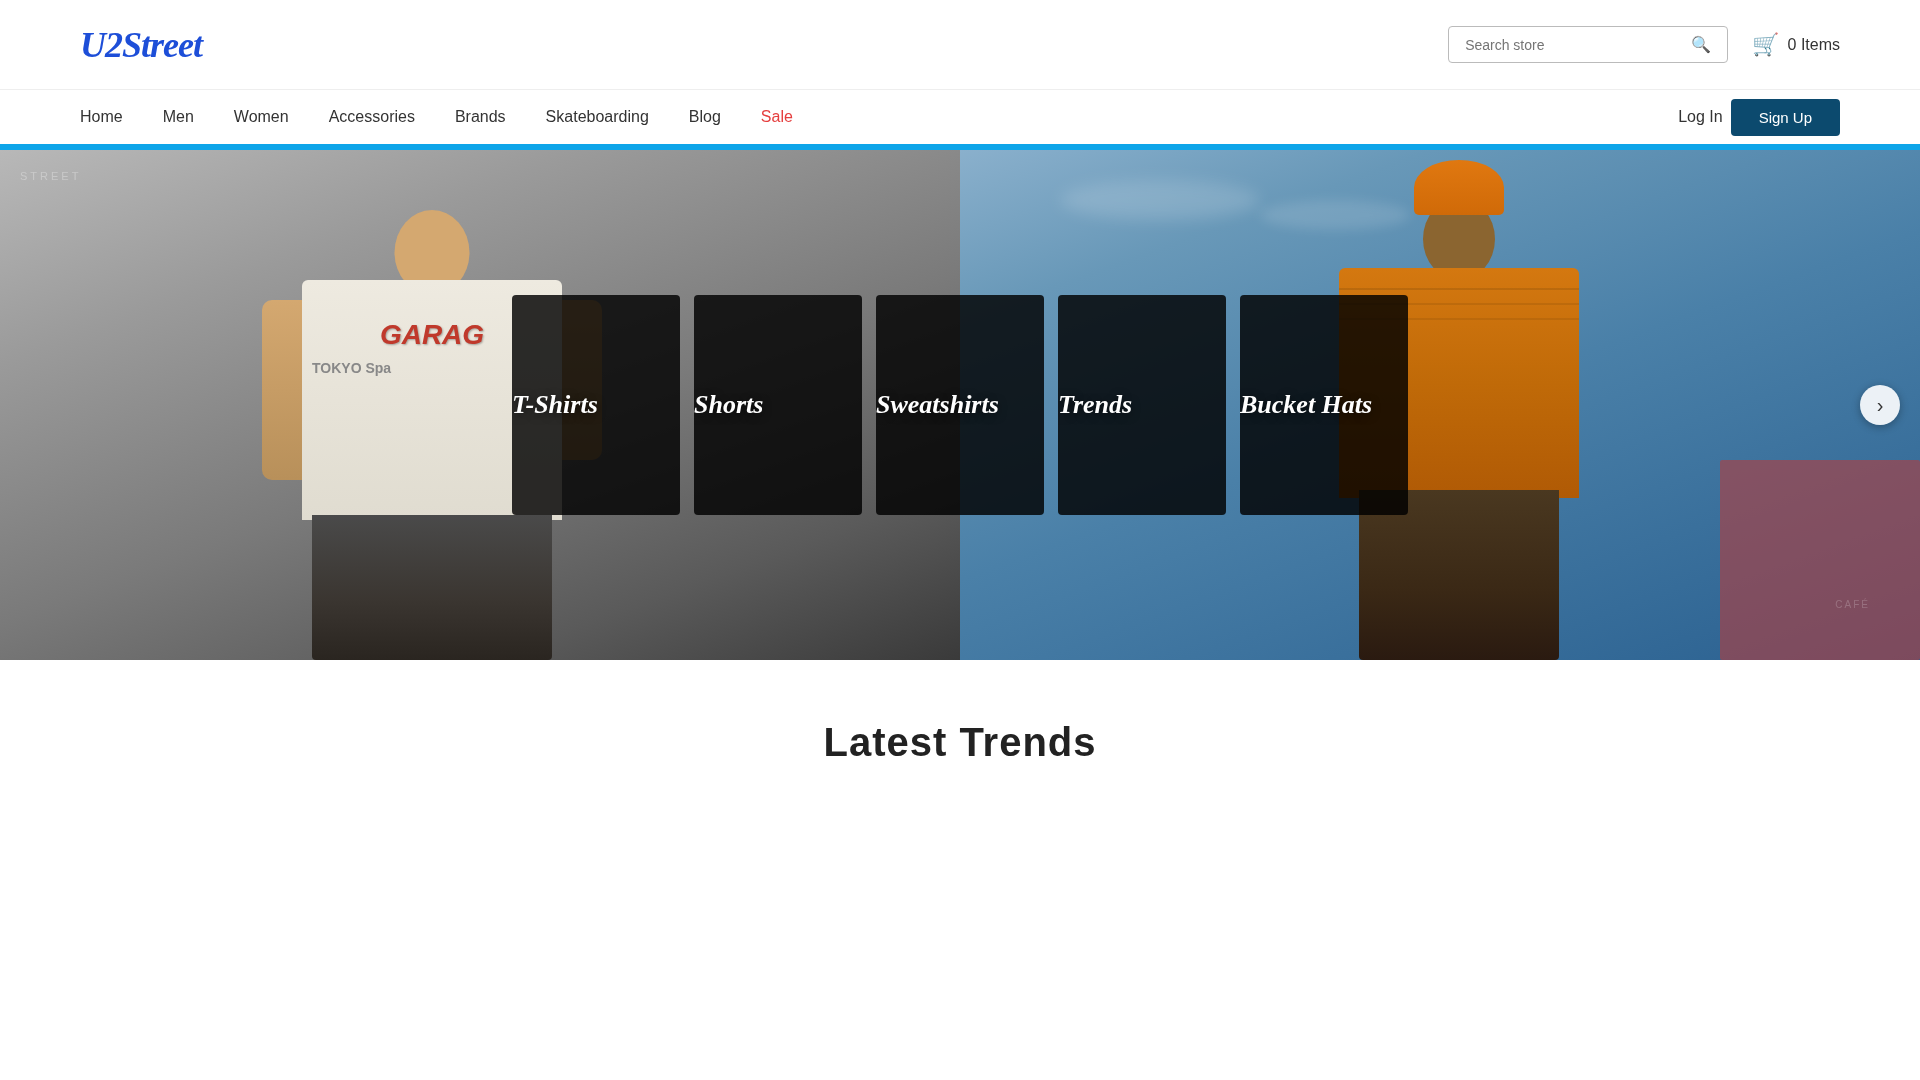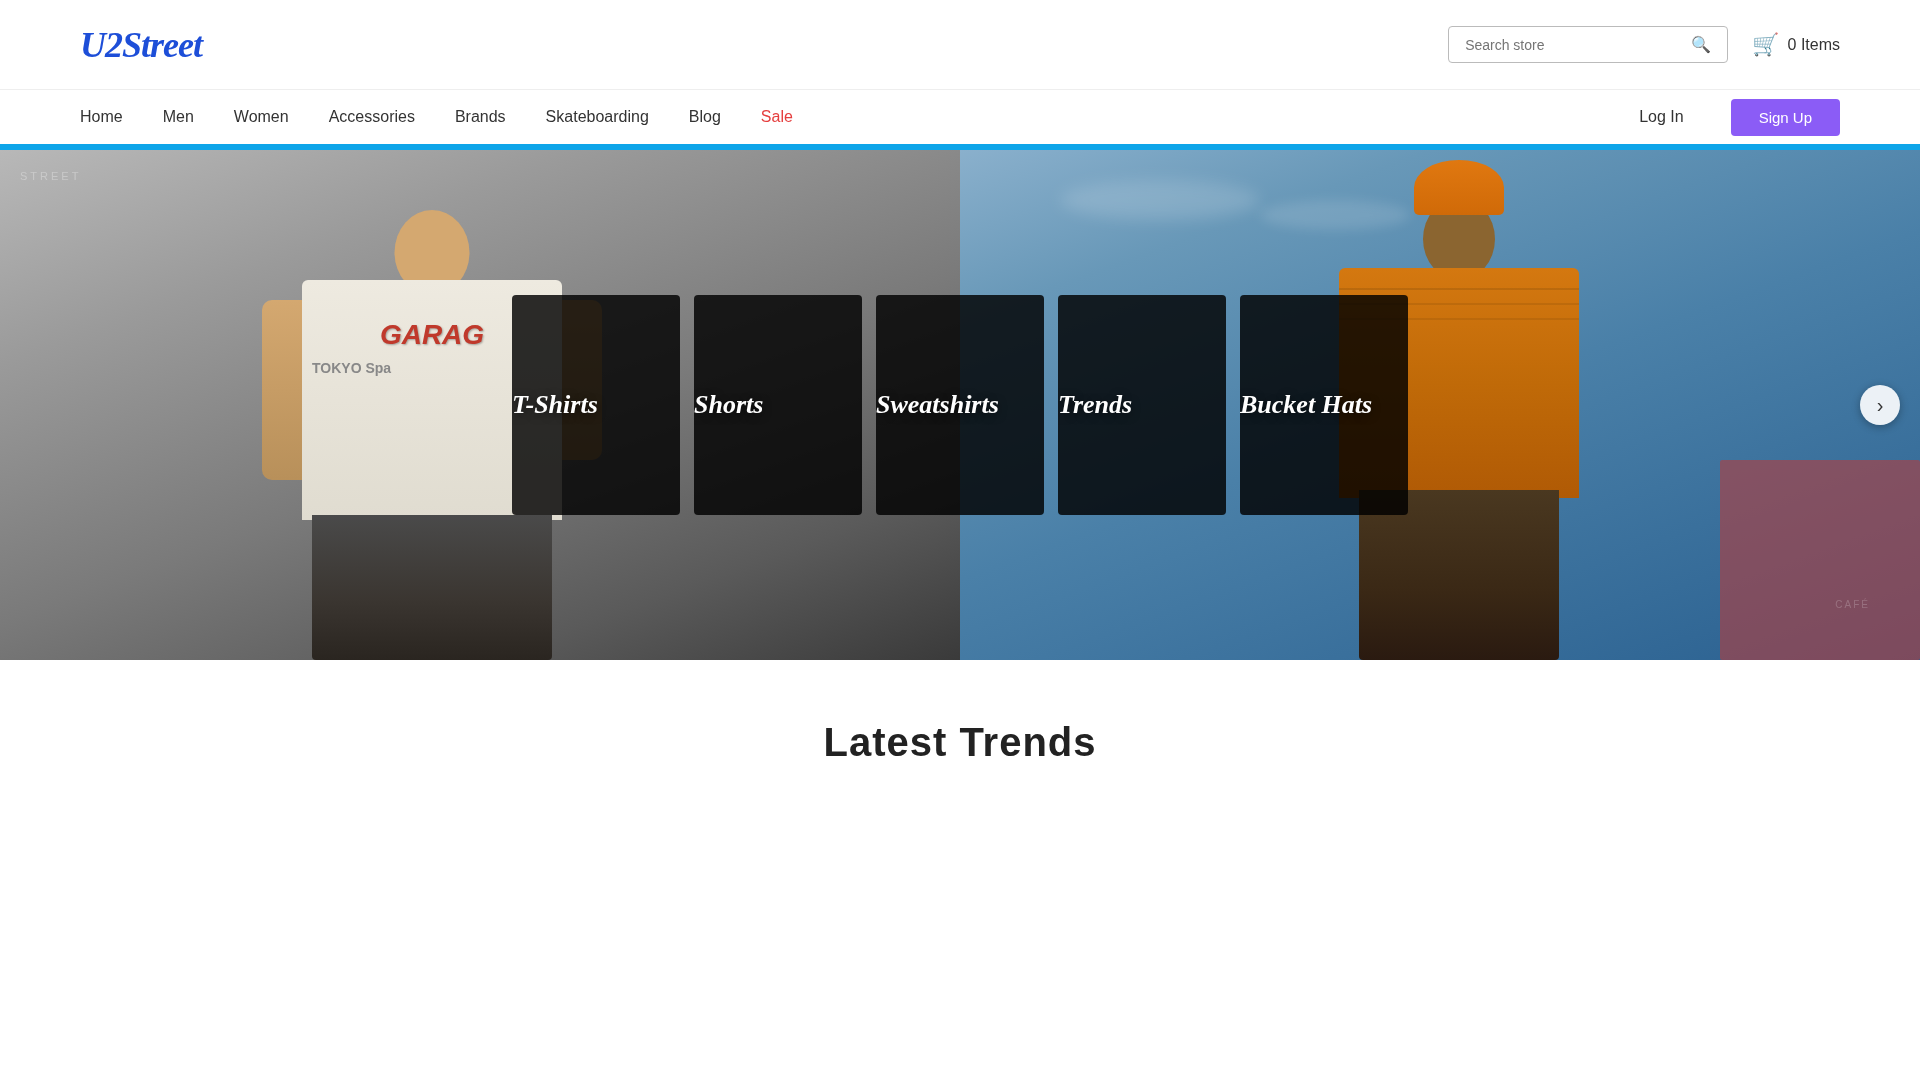--- a/index.html
+++ b/index.html
@@ -87,28 +87,27 @@
       align-items: center;
       gap: 8px;
     }
     .login-btn {
       font-size: 16px;
       color: #333;
       cursor: pointer;
       text-decoration: none;
     }
     .signup-btn {
-      background: #8b5cf6;
+      background: #0c4a6e;
       color: #fff;
       border: none;
       padding: 10px 28px;
       font-size: 15px;
       border-radius: 4px;
       cursor: pointer;
-      margin-left: 39px;
     }
 
     
     .hero {
       position: relative;
       width: 100%;
       height: 510px;
       overflow: hidden;
       display: flex;
     }

